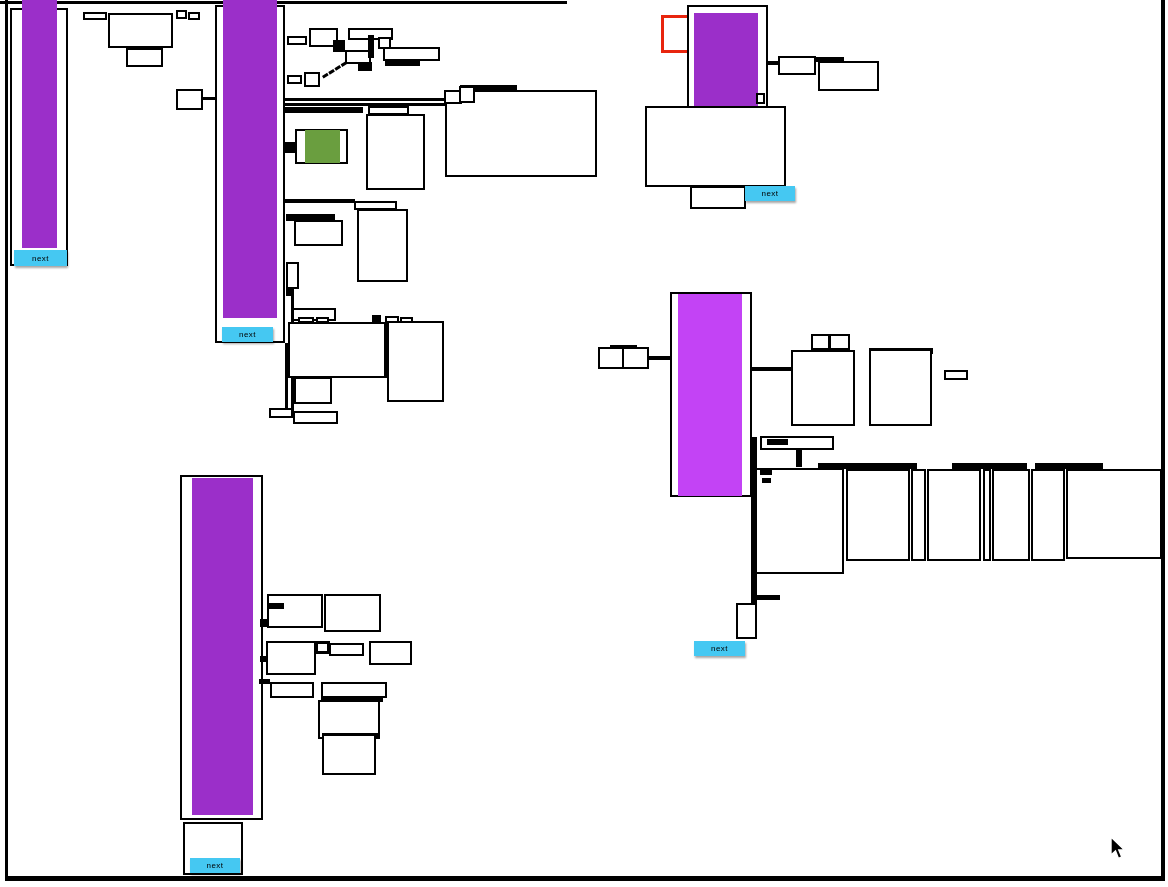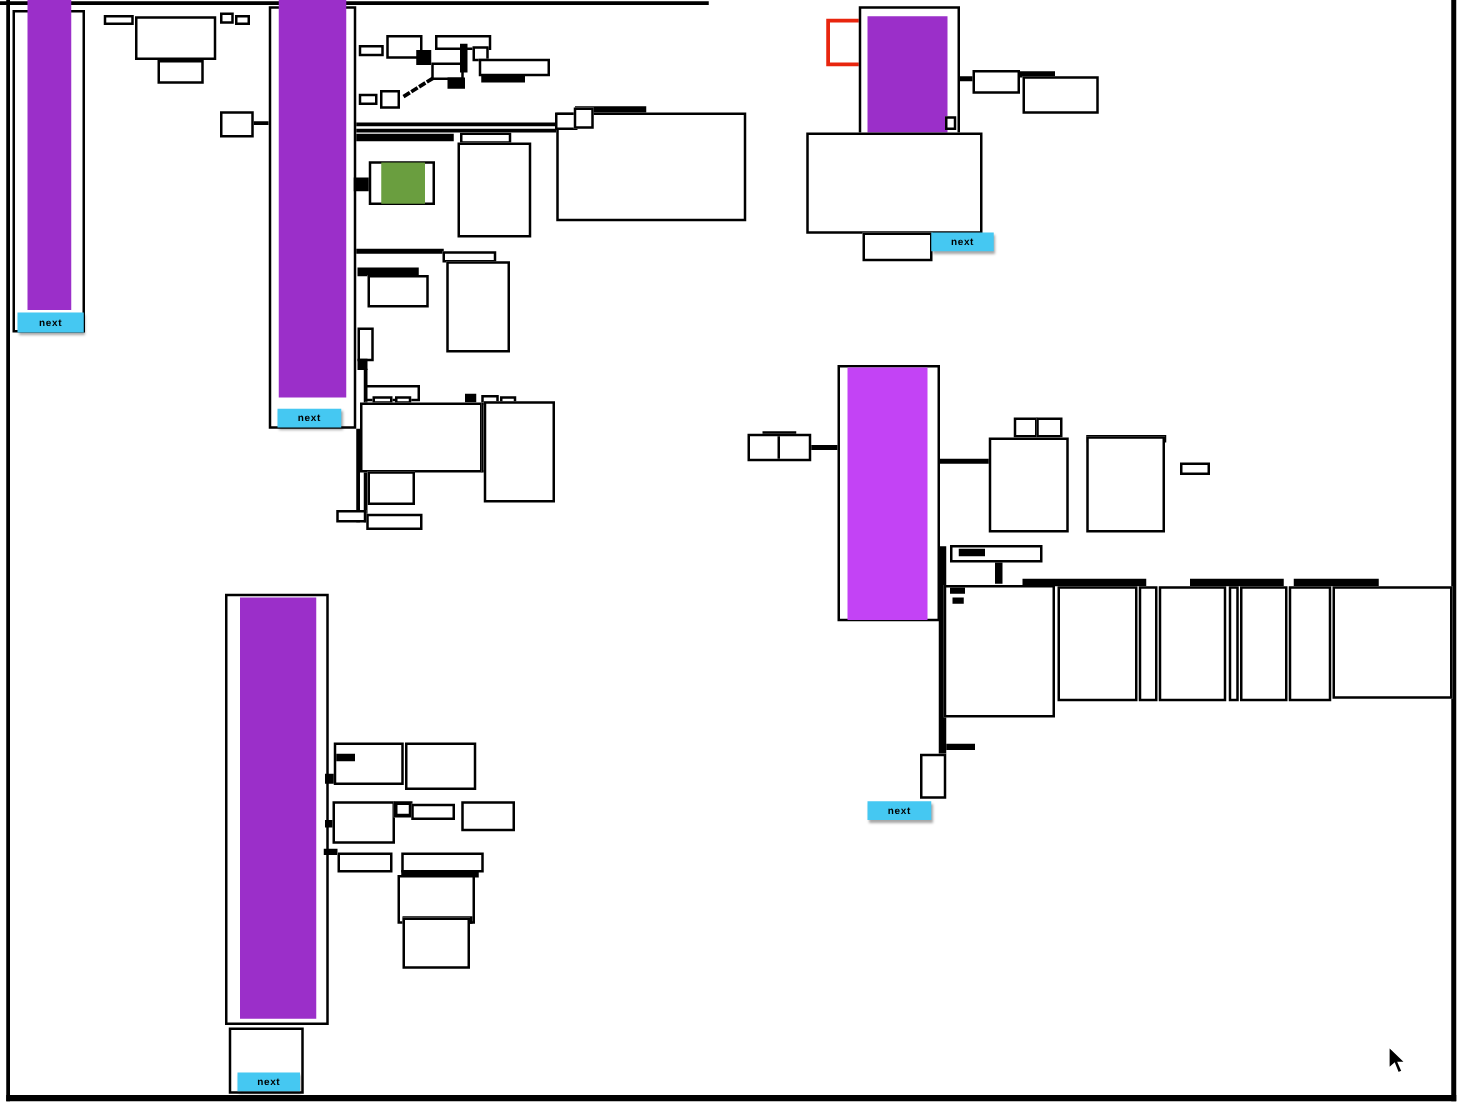--- a/index.html
+++ b/index.html
@@ -3,21 +3,21 @@
 <meta charset="utf-8">
 <style>
   html,body{margin:0;padding:0;background:#fff;}
   #canvas{position:relative;width:1168px;height:887px;background:#fff;overflow:hidden;
           font-family:"Liberation Sans",sans-serif;}
   .bx{position:absolute;border:2px solid #000;background:#fff;box-sizing:border-box;}
   .thick{border-width:3px;}
   .fill{position:absolute;background:#000;}
   .bar{position:absolute;}
   .next{position:absolute;display:flex;align-items:center;justify-content:center;
-        font-weight:bold;font-size:8px;color:#000;letter-spacing:.5px;
+        font-weight:normal;font-size:8px;color:#000;letter-spacing:.5px;
         box-shadow:1px 2px 2px rgba(0,0,0,.35);cursor:pointer;}
   .dash{position:absolute;border-top:3px dashed #000;transform-origin:0 0;}
   .redbox{position:absolute;border:3px solid;background:transparent;box-sizing:border-box;}
   svg{display:block;}
 </style>
 </head>
 <body>
 
 <div id="canvas">
 

